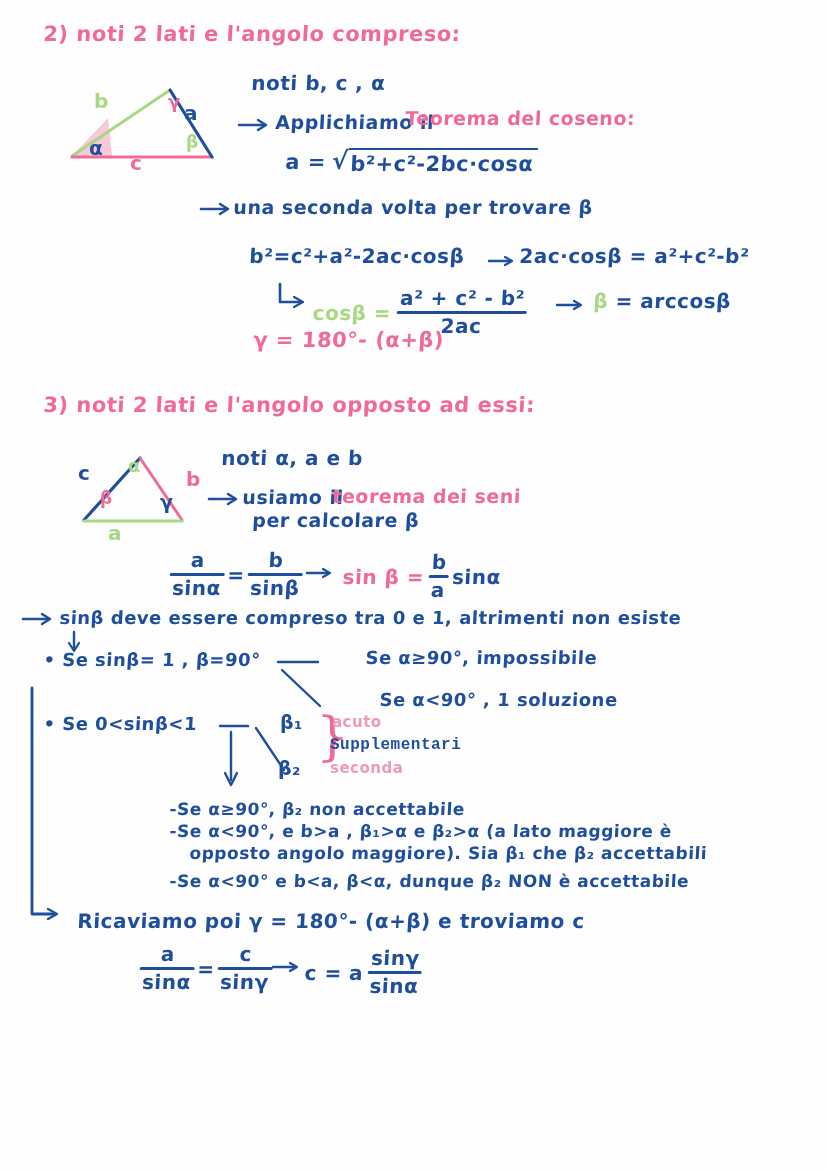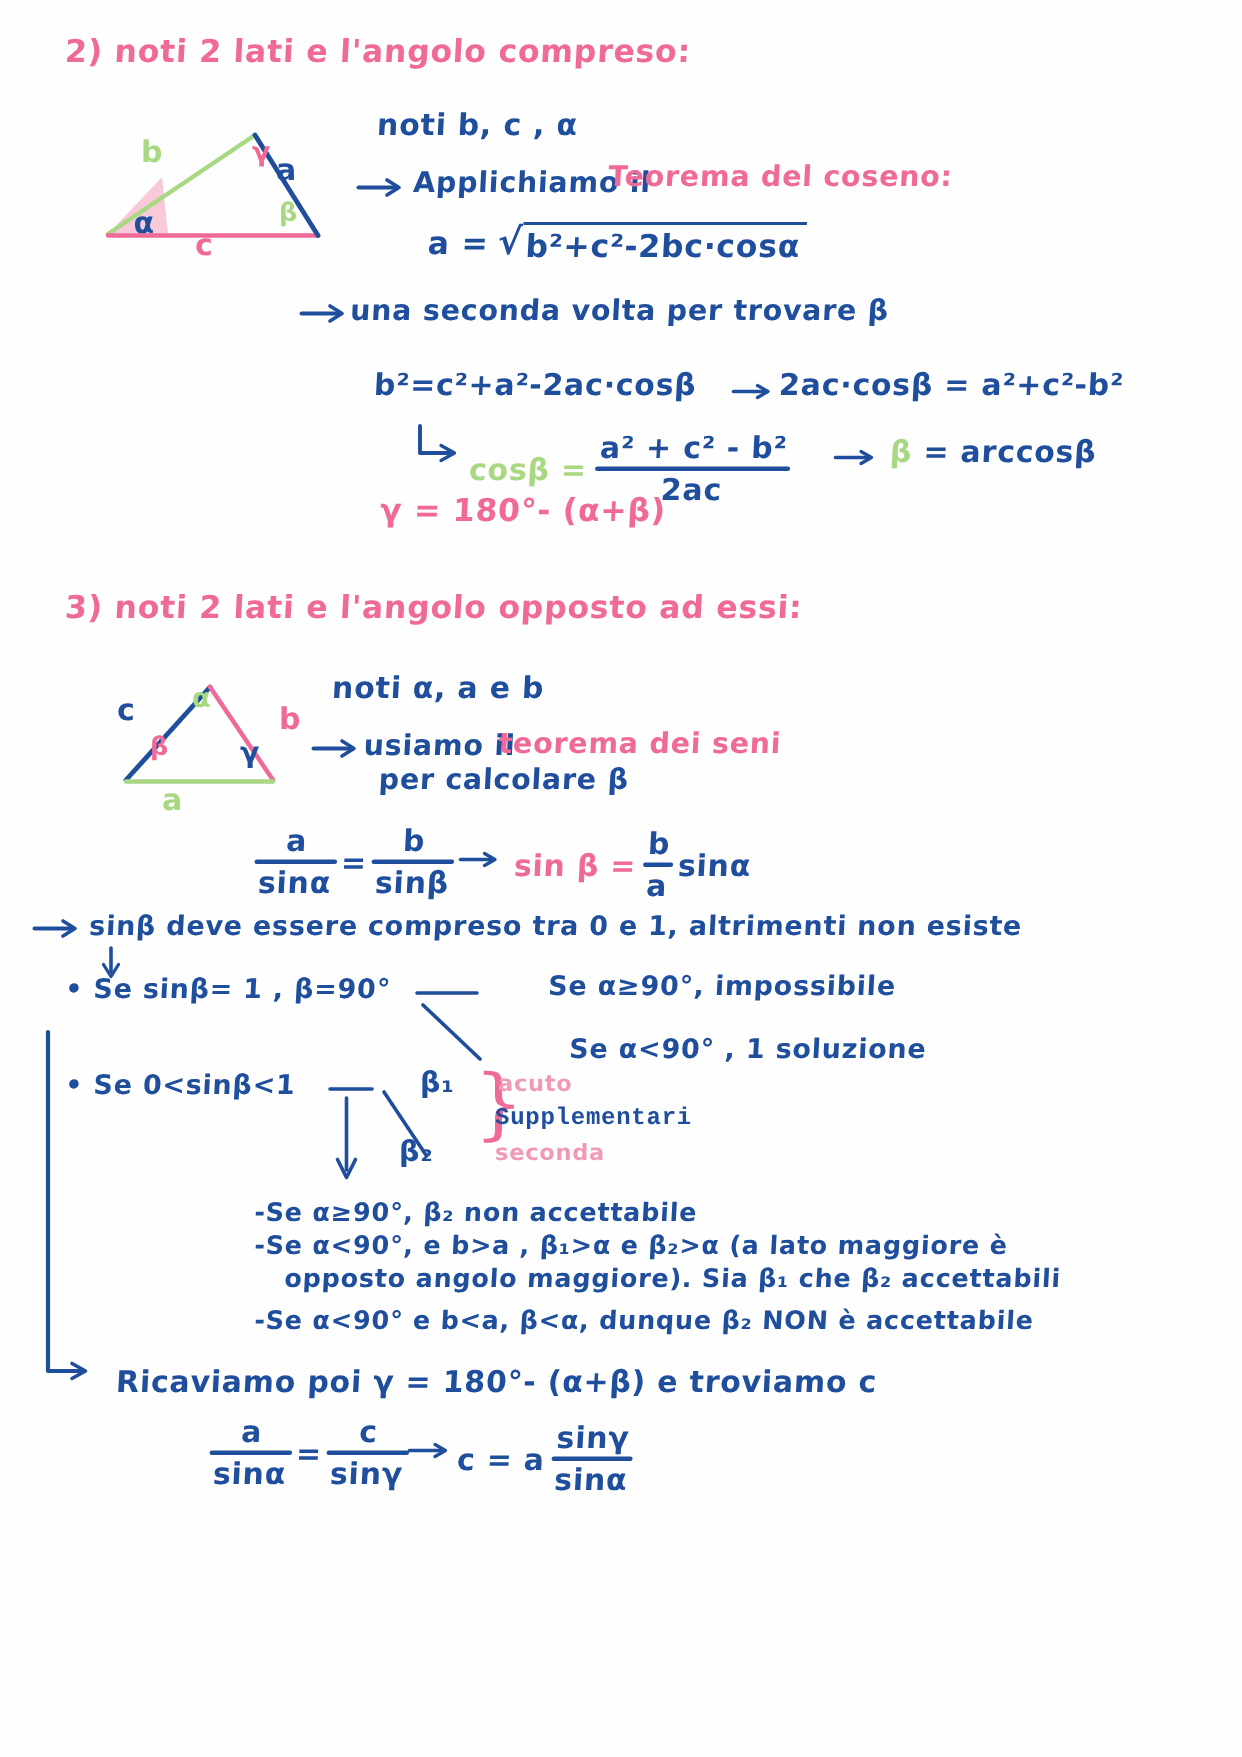--- a/index.html
+++ b/index.html
@@ -268,21 +268,21 @@
   <div class="hw s18 blue skew" style="left:44px; top:714px;">• Se 0&lt;sinβ&lt;1</div>
   <svg class="deco" style="left:218px; top:718px;" width="90" height="64" viewBox="0 0 90 64">
     <path d="M2 8 L30 8" stroke="#1f4e9c" stroke-width="2.4" stroke-linecap="round" fill="none"></path>
     <path d="M38 10 L66 52" stroke="#1f4e9c" stroke-width="2.4" stroke-linecap="round" fill="none"></path>
   </svg>
   <svg class="deco" style="left:222px; top:730px;" width="18" height="62" viewBox="0 0 18 62">
     <path d="M9 2 L9 50" stroke="#1f4e9c" stroke-width="2.4" stroke-linecap="round" fill="none"></path>
     <path d="M3 43 L9 55 L15 43" stroke="#1f4e9c" stroke-width="2.4" fill="none" stroke-linecap="round" stroke-linejoin="round"></path>
   </svg>
   <div class="hw s19 blue" style="left:280px; top:712px;">β₁</div>
-  <div class="hw s19 blue" style="left:266px; top:758px;">β₂</div>
+  <div class="hw s19 blue" style="left:278px; top:758px;">β₂</div>
 
   <div class="brace pink" style="left:316px; top:710px; font-size:52px; font-family:'DejaVu Serif', serif;">}</div>
   <div class="hw s15 pinklt" style="left:332px; top:714px;">acuto</div>
   <div class="hw s16 blue" style="left:330px; top:736px;">Supplementari</div>
   <div class="hw s15 pinklt" style="left:330px; top:760px;">seconda</div>
 
   <div class="hw s17 blue skew" style="left:170px; top:800px;">-Se α≥90°, β₂ non accettabile</div>
   <div class="hw s17 blue skew" style="left:170px; top:822px;">-Se α&lt;90°, e b&gt;a , β₁&gt;α e β₂&gt;α (a lato maggiore è</div>
   <div class="hw s17 blue skew" style="left:190px; top:844px;">opposto angolo maggiore). Sia β₁ che β₂ accettabili</div>
   <div class="hw s17 blue skew" style="left:170px; top:872px;">-Se α&lt;90° e b&lt;a, β&lt;α, dunque β₂ NON è accettabile</div>

